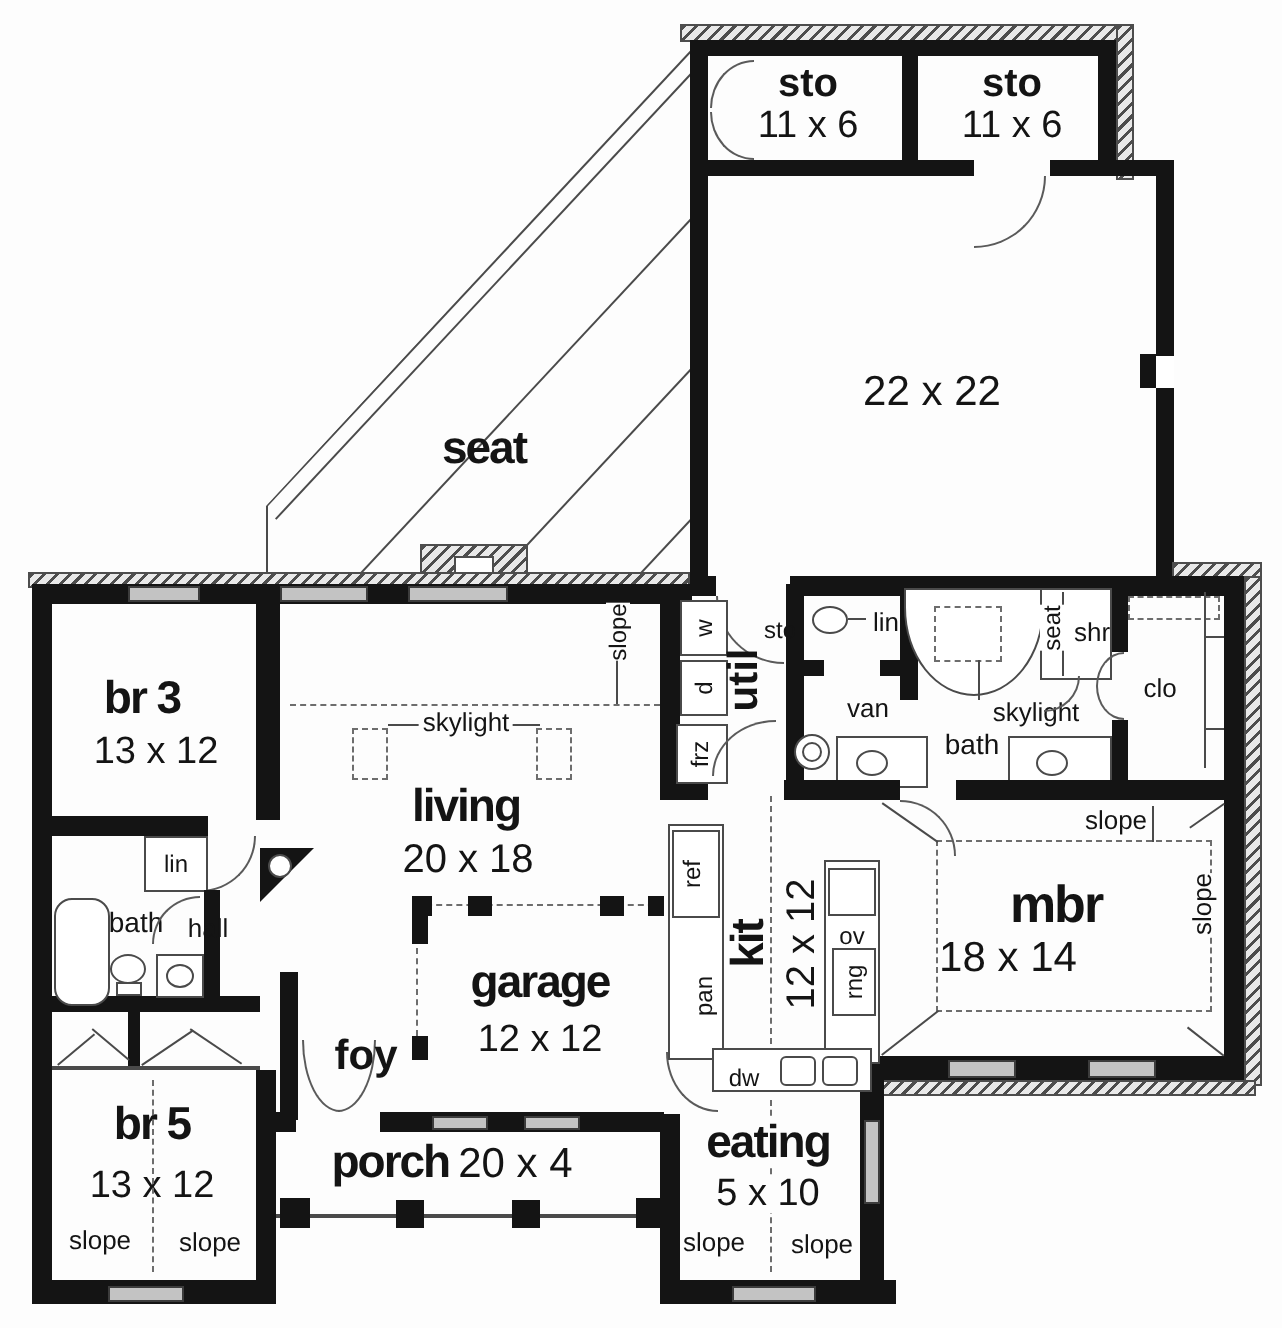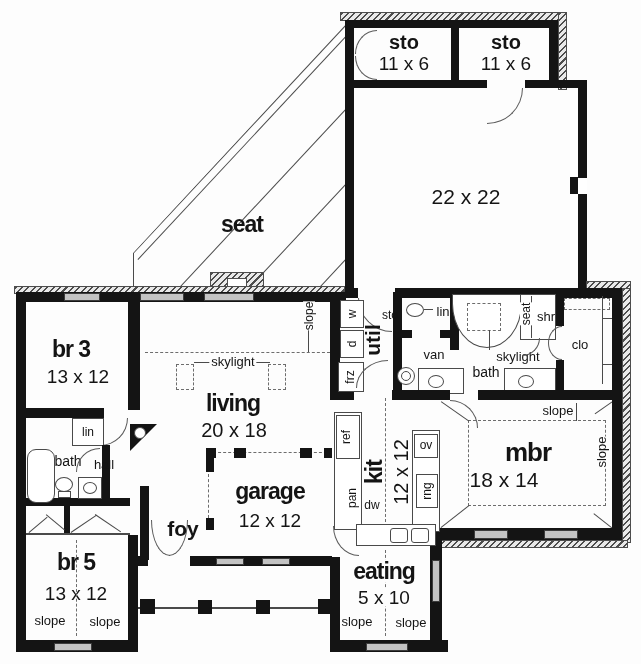--- a/index.html
+++ b/index.html
@@ -242,30 +242,34 @@
   <div class="lbl s13" style="left:558px;top:410px;background:#fdfdfd;padding:0 2px;">slope</div>
   <div class="lbl rot s13" style="left:601px;top:452px;background:#fdfdfd;">slope</div>
 
   <div class="dash-v" style="left:385px;top:398px;height:124px;"></div>
   <div class="thin" style="left:334px;top:412px;width:28px;height:118px;"></div>
   <div class="thin" style="left:336px;top:415px;width:24px;height:44px;"></div>
   <div class="lbl rot s12" style="left:346px;top:437px;background:#fff;">ref</div>
   <div class="lbl rot s12" style="left:352px;top:498px;background:#fff;">pan</div>
   <div class="thin" style="left:412px;top:430px;width:28px;height:102px;"></div>
   <div class="thin" style="left:414px;top:434px;width:24px;height:24px;"></div>
-  <div class="lbl s12" style="left:426px;top:445px;text-align:center;">ov</div>
+  <div class="lbl s12" style="left:426px;top:468px;text-align:center;">ov</div>
   <div class="thin" style="left:416px;top:474px;width:22px;height:34px;"></div>
   <div class="lbl rot s12" style="left:427px;top:491px;background:#fff;">rng</div>
   <div class="thin" style="left:356px;top:524px;width:80px;height:22px;"></div>
-  <div class="lbl s12" style="left:372px;top:505px;">dw</div>
+  <div class="lbl s12" style="left:372px;top:539px;">dw</div>
   <div class="thin" style="left:390px;top:528px;width:18px;height:15px;border-radius:3px;"></div>
   <div class="thin" style="left:411px;top:528px;width:18px;height:15px;border-radius:3px;"></div>
   <div class="lbl rot b s23" style="left:374px;top:472px;">kit</div>
   <div class="lbl rot s20" style="left:401px;top:472px;">12 x 12</div>
 
   <div class="dash-v" style="left:385px;top:550px;height:86px;"></div>
   <div class="lbl b s23" style="left:384px;top:571px;background:#fdfdfd;padding:0 2px;">eating</div>
   <div class="lbl s19" style="left:384px;top:597px;background:#fdfdfd;padding:0 2px;">5 x 10</div>
   <div class="lbl s13" style="left:357px;top:621px;background:#fdfdfd;">slope</div>
   <div class="lbl s13" style="left:411px;top:622px;background:#fdfdfd;">slope</div>
 
+  <div class="lbl" style="left:226px;top:581px;">
+    <span class="b s23">porch</span>
+    <span class="s21">20 x 4</span>
+  </div>
 
 </div>
 
 </body></html>

